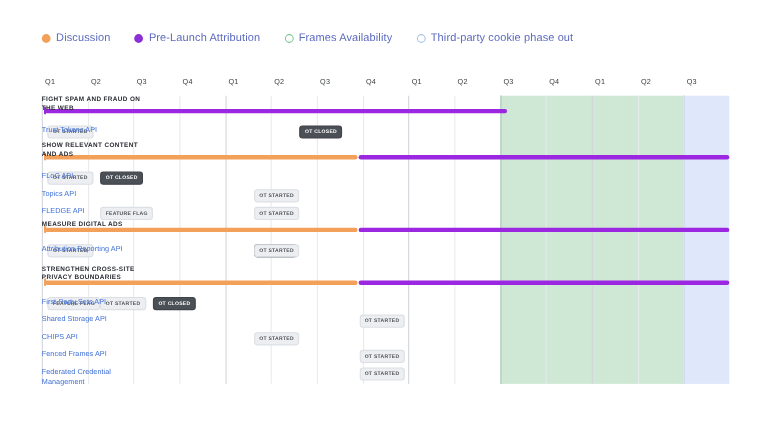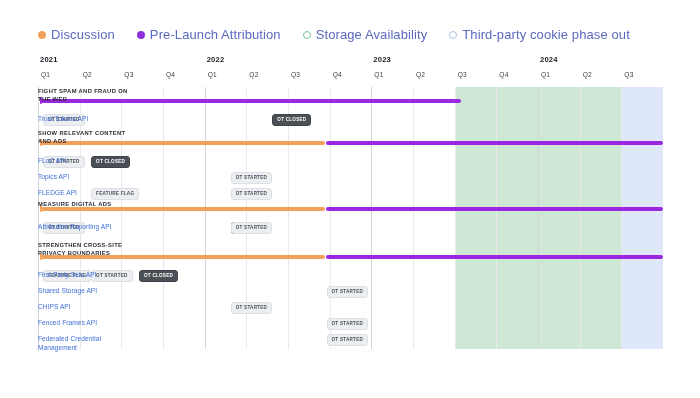--- a/index.html
+++ b/index.html
@@ -16,21 +16,21 @@
   .legend {
     position: absolute; left: 38px; top: 30px;
     display: flex; align-items: center; gap: 22px;
   }
   .legend-item { display: flex; align-items: center; gap: 5px; }
   .legend-dot {
     width: 8px; height: 8px; border-radius: 50%;
     display: inline-block; flex: none;
   }
   .legend-label {
-    font-size: 13px; color: #5b6abf; letter-spacing: .1px;
+    font-size: 10px; color: #5b6abf; letter-spacing: .1px;
     white-space: nowrap; line-height: 10px;
   }
 
   
   .chart { position: absolute; left: 38px; top: 55px; width: 625px; height: 300px; }
 
   .axis-years { position: absolute; left: 0; top: 0; width: 625px; height: 14px; }
   .year-label {
     position: absolute; top: 0; font-size: 7.6px; color: #20232a;
     font-weight: bold; letter-spacing: .2px;
@@ -98,35 +98,29 @@
       <div class="legend-item">
         <span class="legend-dot" style="background: rgb(243, 160, 90);"></span>
         <span class="legend-label">Discussion</span>
       </div>
       <div class="legend-item">
         <span class="legend-dot" style="background: rgb(139, 47, 214);"></span>
         <span class="legend-label">Pre-Launch Attribution</span>
       </div>
       <div class="legend-item">
         <span class="legend-dot" style="background: rgb(255, 255, 255); border: 1.2px solid rgb(127, 198, 147);"></span>
-        <span class="legend-label">Storage Availability</span>
+        <span class="legend-label">Frames Availability</span>
       </div>
       <div class="legend-item">
         <span class="legend-dot" style="background: rgb(255, 255, 255); border: 1.2px solid rgb(170, 195, 234);"></span>
         <span class="legend-label">Third-party cookie phase out</span>
       </div>
     </div>
 
   <div class="chart">
-    <div class="axis-years" id="year-axis">
-        <div class="year-label" style="left: 2px;">2021</div>
-        <div class="year-label" style="left: 168.667px;">2022</div>
-        <div class="year-label" style="left: 335.333px;">2023</div>
-        <div class="year-label" style="left: 502px;">2024</div>
-      </div>
     <div class="axis-quarters" id="quarter-axis">
         <div class="quarter-label" style="left: 3px;">Q1</div>
         <div class="quarter-label" style="left: 44.6667px;">Q2</div>
         <div class="quarter-label" style="left: 86.3333px;">Q3</div>
         <div class="quarter-label" style="left: 128px;">Q4</div>
         <div class="quarter-label" style="left: 169.667px;">Q1</div>
         <div class="quarter-label" style="left: 211.333px;">Q2</div>
         <div class="quarter-label" style="left: 253px;">Q3</div>
         <div class="quarter-label" style="left: 294.667px;">Q4</div>
         <div class="quarter-label" style="left: 336.333px;">Q1</div>

